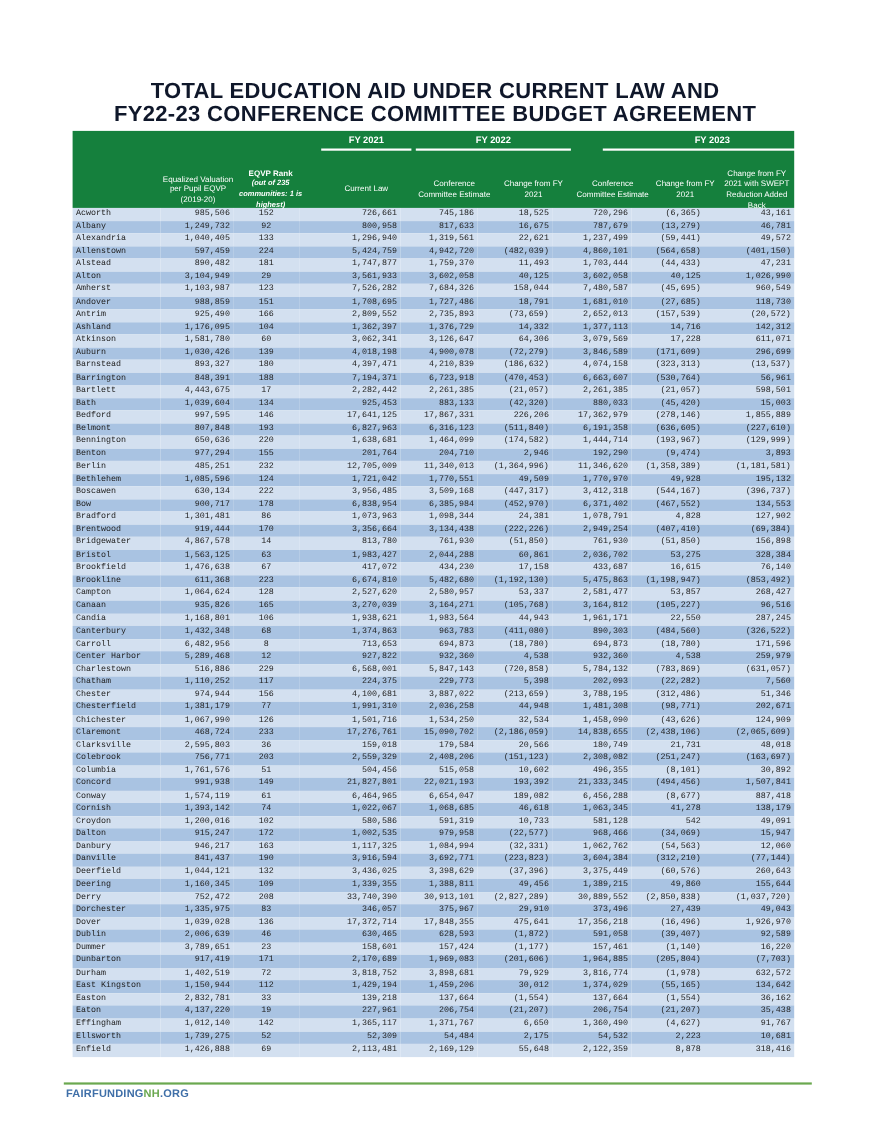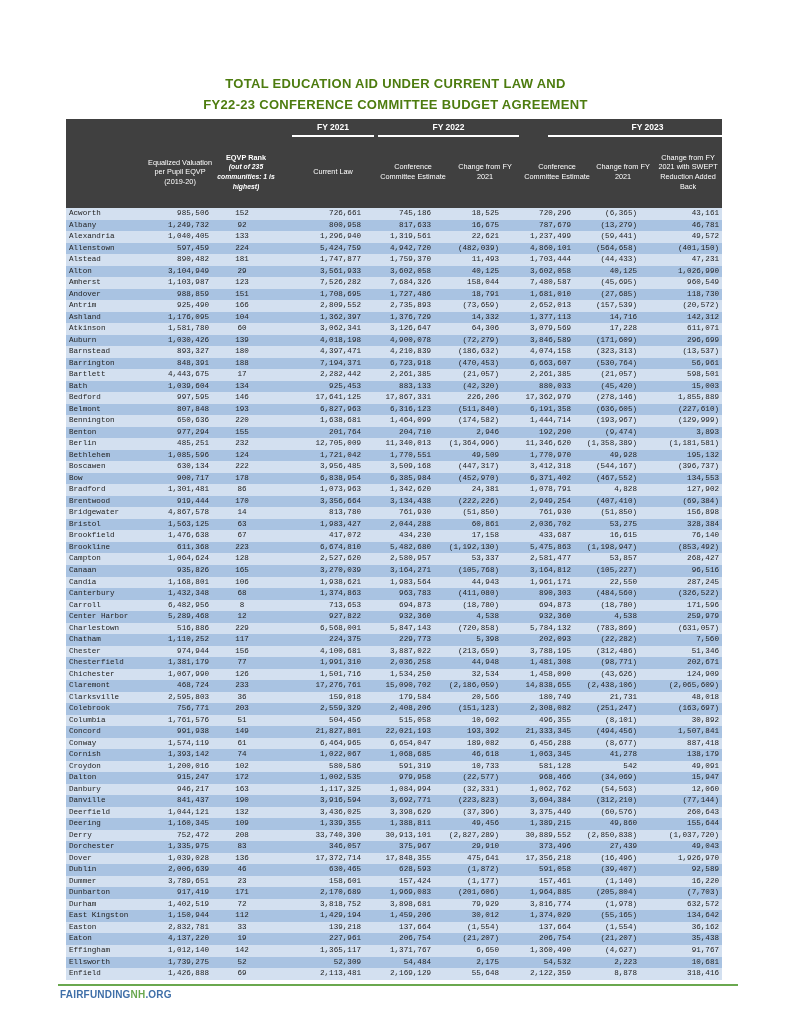--- a/index.html
+++ b/index.html
@@ -1,19 +1,19 @@
 <!DOCTYPE html>
 <html><head>
 <meta charset="utf-8">
 <style>
   html, body { margin:0; padding:0; background:#ffffff; }
   body { width:791px; height:1024px; position:relative; font-family:"Liberation Sans", sans-serif; overflow:hidden; }
-  .title { position:absolute; left:0; top:73px; width:791px; text-align:center; color:#4d7c0f; font-weight:bold; font-size:13px; line-height:21px; letter-spacing:0.3px; }
+  .title { position:absolute; left:0; top:73px; width:791px; text-align:center; color:#0f172a; font-weight:bold; font-size:20px; line-height:21px; letter-spacing:0.3px; }
   .table-wrap { position:absolute; left:66px; top:119px; width:656px; }
-  .hdr { background:#404040; color:#ffffff; height:89px; position:relative; }
+  .hdr { background:#15803d; color:#ffffff; height:70px; position:relative; }
   .grp { position:absolute; top:3px; font-weight:bold; font-size:8.5px; text-align:center; }
   .grp .bar { height:2px; background:#ffffff; margin-top:3px; }
   .col-h { position:absolute; top:25px; font-size:7.3px; line-height:9.6px; text-align:center; display:flex; align-items:center; justify-content:center; height:56px; }
   .col-h i { font-style:italic; font-size:6.8px; }
   table { border-collapse:collapse; width:656px; table-layout:fixed;font-family:Liberation Mono, monospace; }
   td { font-size:7.6px; height:11.52px; padding:0 3px; white-space:nowrap; color:#222; line-height:11.52px; }
   tr:nth-child(odd) td { background:#d3e0f0; }
   tr:nth-child(even) td { background:#a9c3e2; }
   td.n { text-align:right; }
   td.c { text-align:center; }
@@ -329,21 +329,21 @@
           <td class="n">(452,970)</td>
           <td class="n">6,371,402</td>
           <td class="n">(467,552)</td>
           <td class="n">134,553</td>
         </tr>
         <tr>
           <td>Bradford</td>
           <td class="n">1,301,481</td>
           <td class="c">86</td>
           <td class="n">1,073,963</td>
-          <td class="n">1,342,620</td>
+          <td class="n">1,098,344</td>
           <td class="n">24,381</td>
           <td class="n">1,078,791</td>
           <td class="n">4,828</td>
           <td class="n">127,902</td>
         </tr>
         <tr>
           <td>Brentwood</td>
           <td class="n">919,444</td>
           <td class="c">170</td>
           <td class="n">3,356,664</td>

